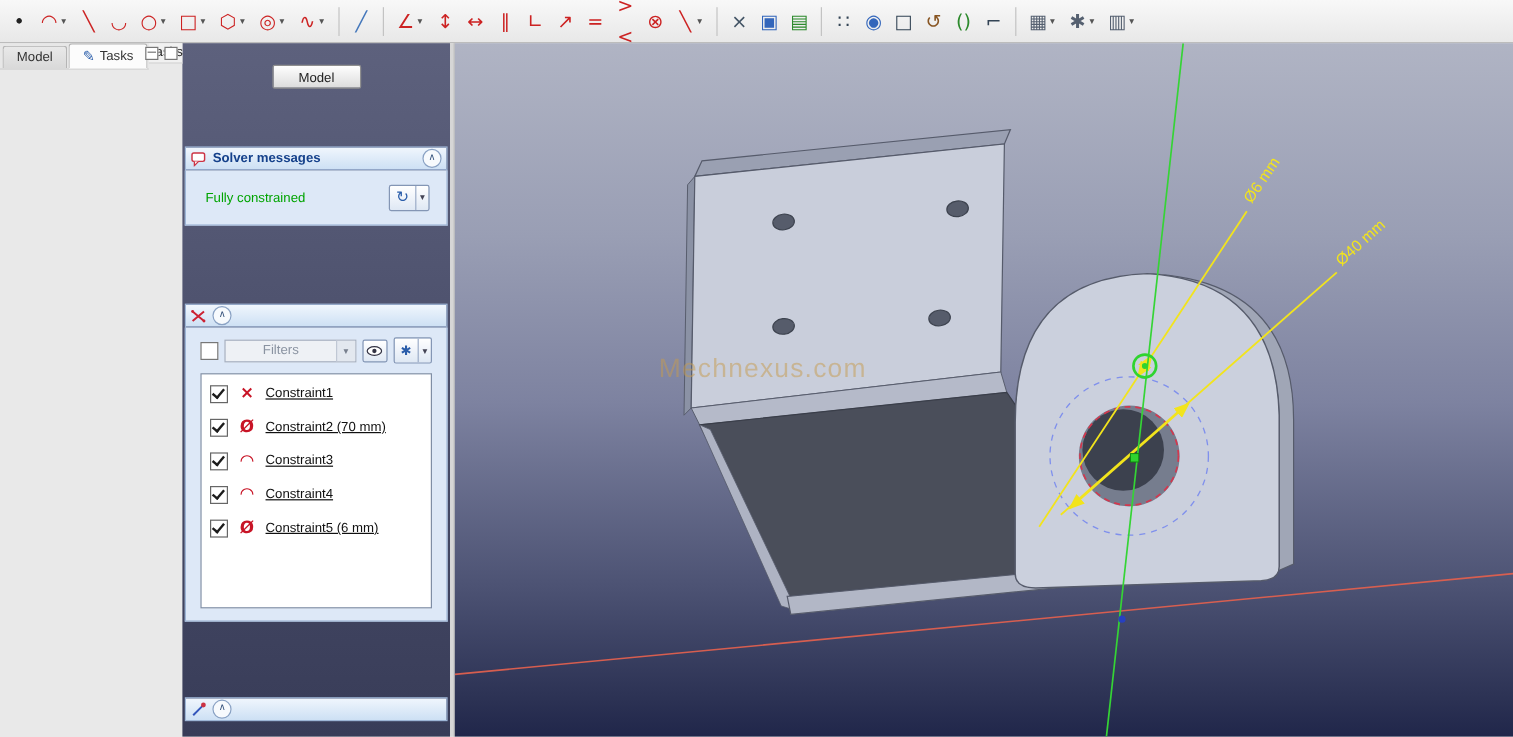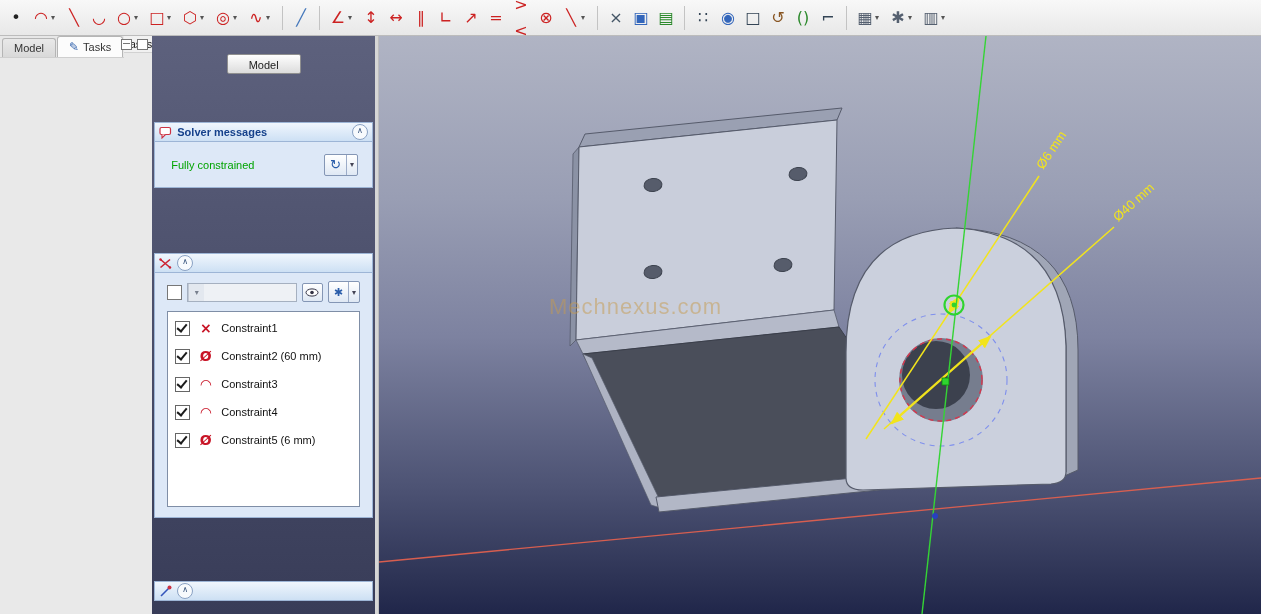--- a/index.html
+++ b/index.html
@@ -76,21 +76,21 @@
   .combodd{width:15px;display:flex;align-items:center;justify-content:center;font-size:8px;color:#78808e;border-left:1px solid #c0c8d4;background:#e3e8ef;}
   .sqbtn{height:19px;border:1px solid #8496b5;background:linear-gradient(#ffffff,#dfe8f4);
     display:flex;align-items:center;justify-content:center;border-radius:2px;box-sizing:border-box;}
   .eyebtn{width:21px;}
   .clist{margin:0 12px;background:#ffffff;border:1px solid #7f8ea6;height:192px;overflow:hidden;padding-top:2px;}
   .citem{display:flex;align-items:center;gap:7px;height:28px;padding:0 7px;}
   .cbox{width:13px;height:13px;border:1px solid #666;background:#fff;position:relative;flex:0 0 13px;}
   .cbox.checked::after{content:"";position:absolute;left:3px;top:0px;width:4px;height:8px;
     border:solid #1c1c1c;border-width:0 2px 2px 0;transform:rotate(40deg);}
   .cicon{width:17px;text-align:center;color:#c81426;font-weight:bold;font-size:14px;font-family:"DejaVu Sans",sans-serif;}
-  .clabel{font-size:11px;color:#111;}
+  .clabel{font-size:11px;color:#111;text-decoration:underline;}
 
   .gap17{height:17px;}
   .gap15{height:15px;}
 
   
   .vpsvg{position:absolute;left:0;top:0;width:100%;height:100%;}
 </style>
 </head>
 <body>
 
@@ -263,20 +263,21 @@
               <path d="M1.5 2.5 L11 10.5 M11 2.5 L1.5 10.5" stroke="#cc2233" stroke-width="1.6" fill="none"></path>
               <circle cx="1.5" cy="2.5" r="1.2" fill="#cc2233"></circle>
                 <circle cx="11" cy="10.5" r="1.2" fill="#cc2233"></circle>
             </svg>
             <span class="collapse">∧</span>
           </div>
           <div class="sbody consbody">
             <div class="filterrow">
               <span class="fcheck"></span>
               <span class="combo">
+                <span class="combotext">Filters</span>
                 <span class="combodd">▾</span>
               </span>
               <span class="sqbtn eyebtn">
                 <svg width="14" height="9" viewBox="0 0 14 9">
                   <ellipse cx="7" cy="4.5" rx="6" ry="3.6" fill="#ffffff" stroke="#334" stroke-width="1"></ellipse>
                   <circle cx="7" cy="4.5" r="1.8" fill="#334"></circle>
                 </svg>
               </span>
               <span class="splitbtn">
                 <span class="splitmain" style="font-size:11px;">✱</span>
@@ -285,21 +286,21 @@
             </div>
             <div class="clist">
                 <div class="citem">
                   <span class="cbox checked"></span>
                   <span class="cicon">×</span>
                   <span class="clabel">Constraint1</span>
                 </div>
                 <div class="citem">
                   <span class="cbox checked"></span>
                   <span class="cicon">Ø</span>
-                  <span class="clabel">Constraint2 (60 mm)</span>
+                  <span class="clabel">Constraint2 (70 mm)</span>
                 </div>
                 <div class="citem">
                   <span class="cbox checked"></span>
                   <span class="cicon">◠</span>
                   <span class="clabel">Constraint3</span>
                 </div>
                 <div class="citem">
                   <span class="cbox checked"></span>
                   <span class="cicon">◠</span>
                   <span class="clabel">Constraint4</span>

